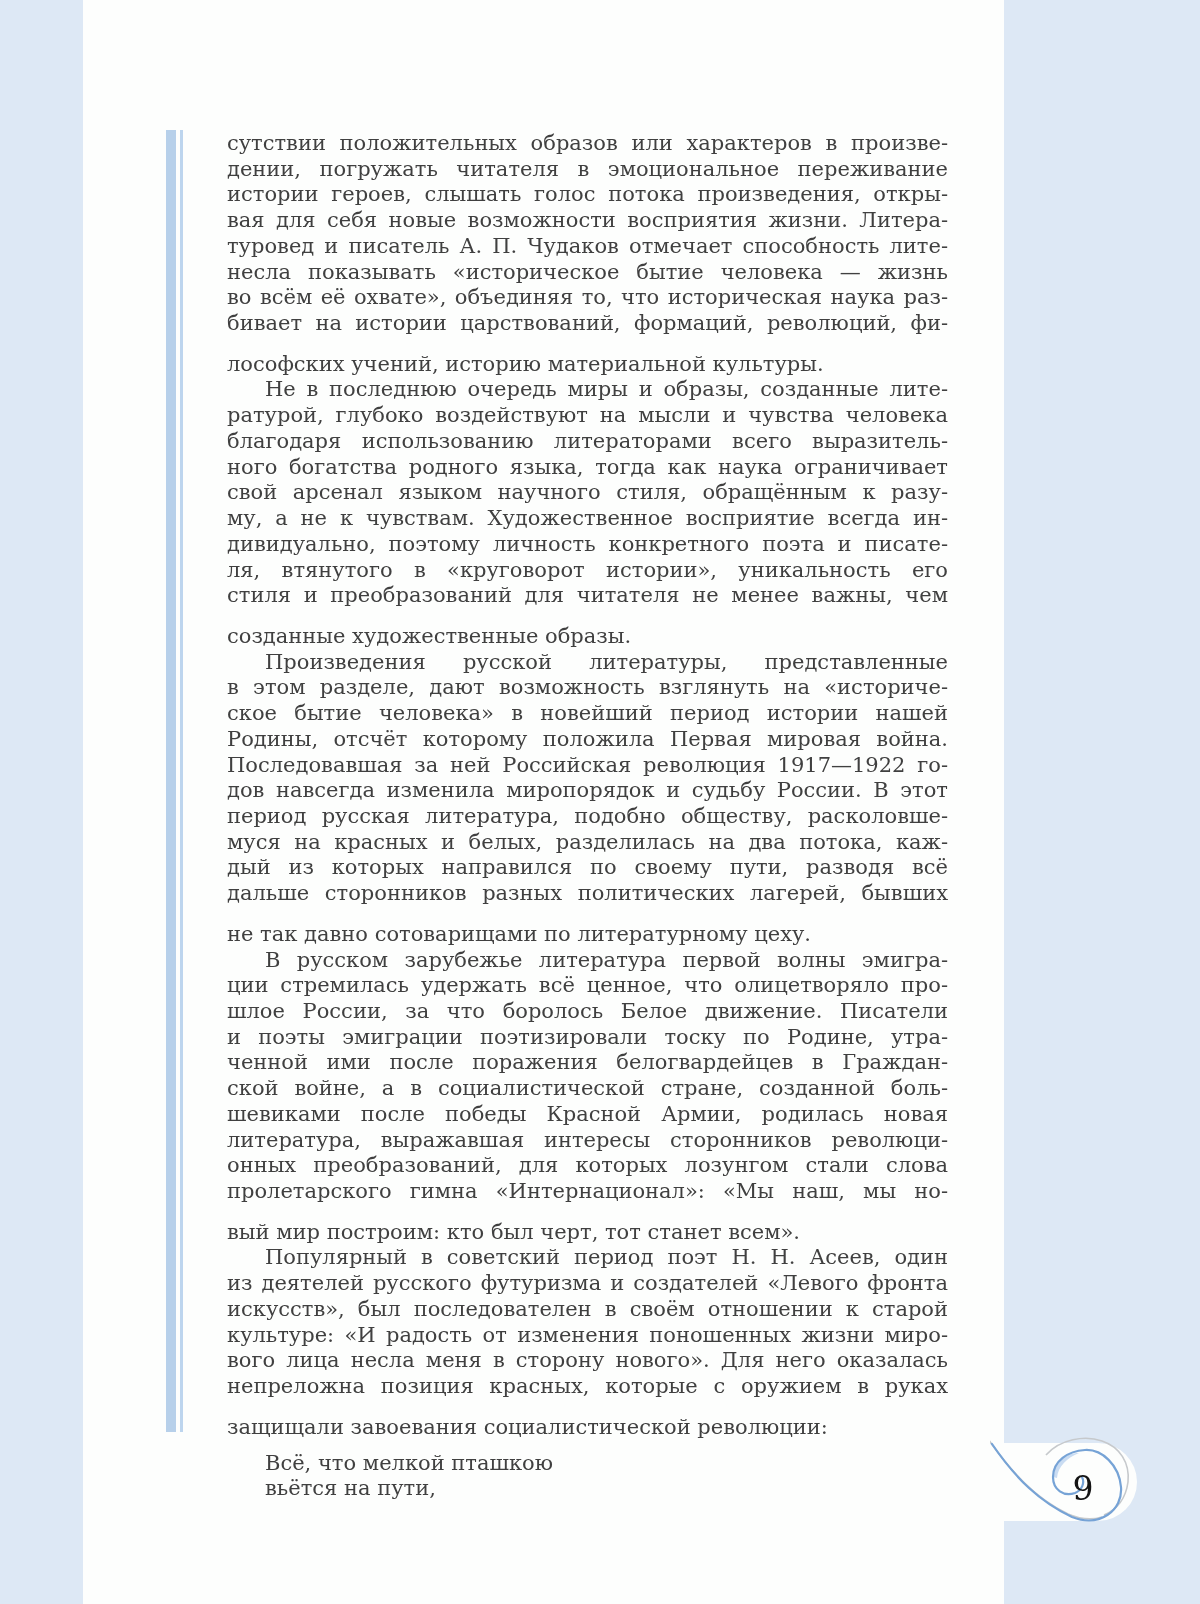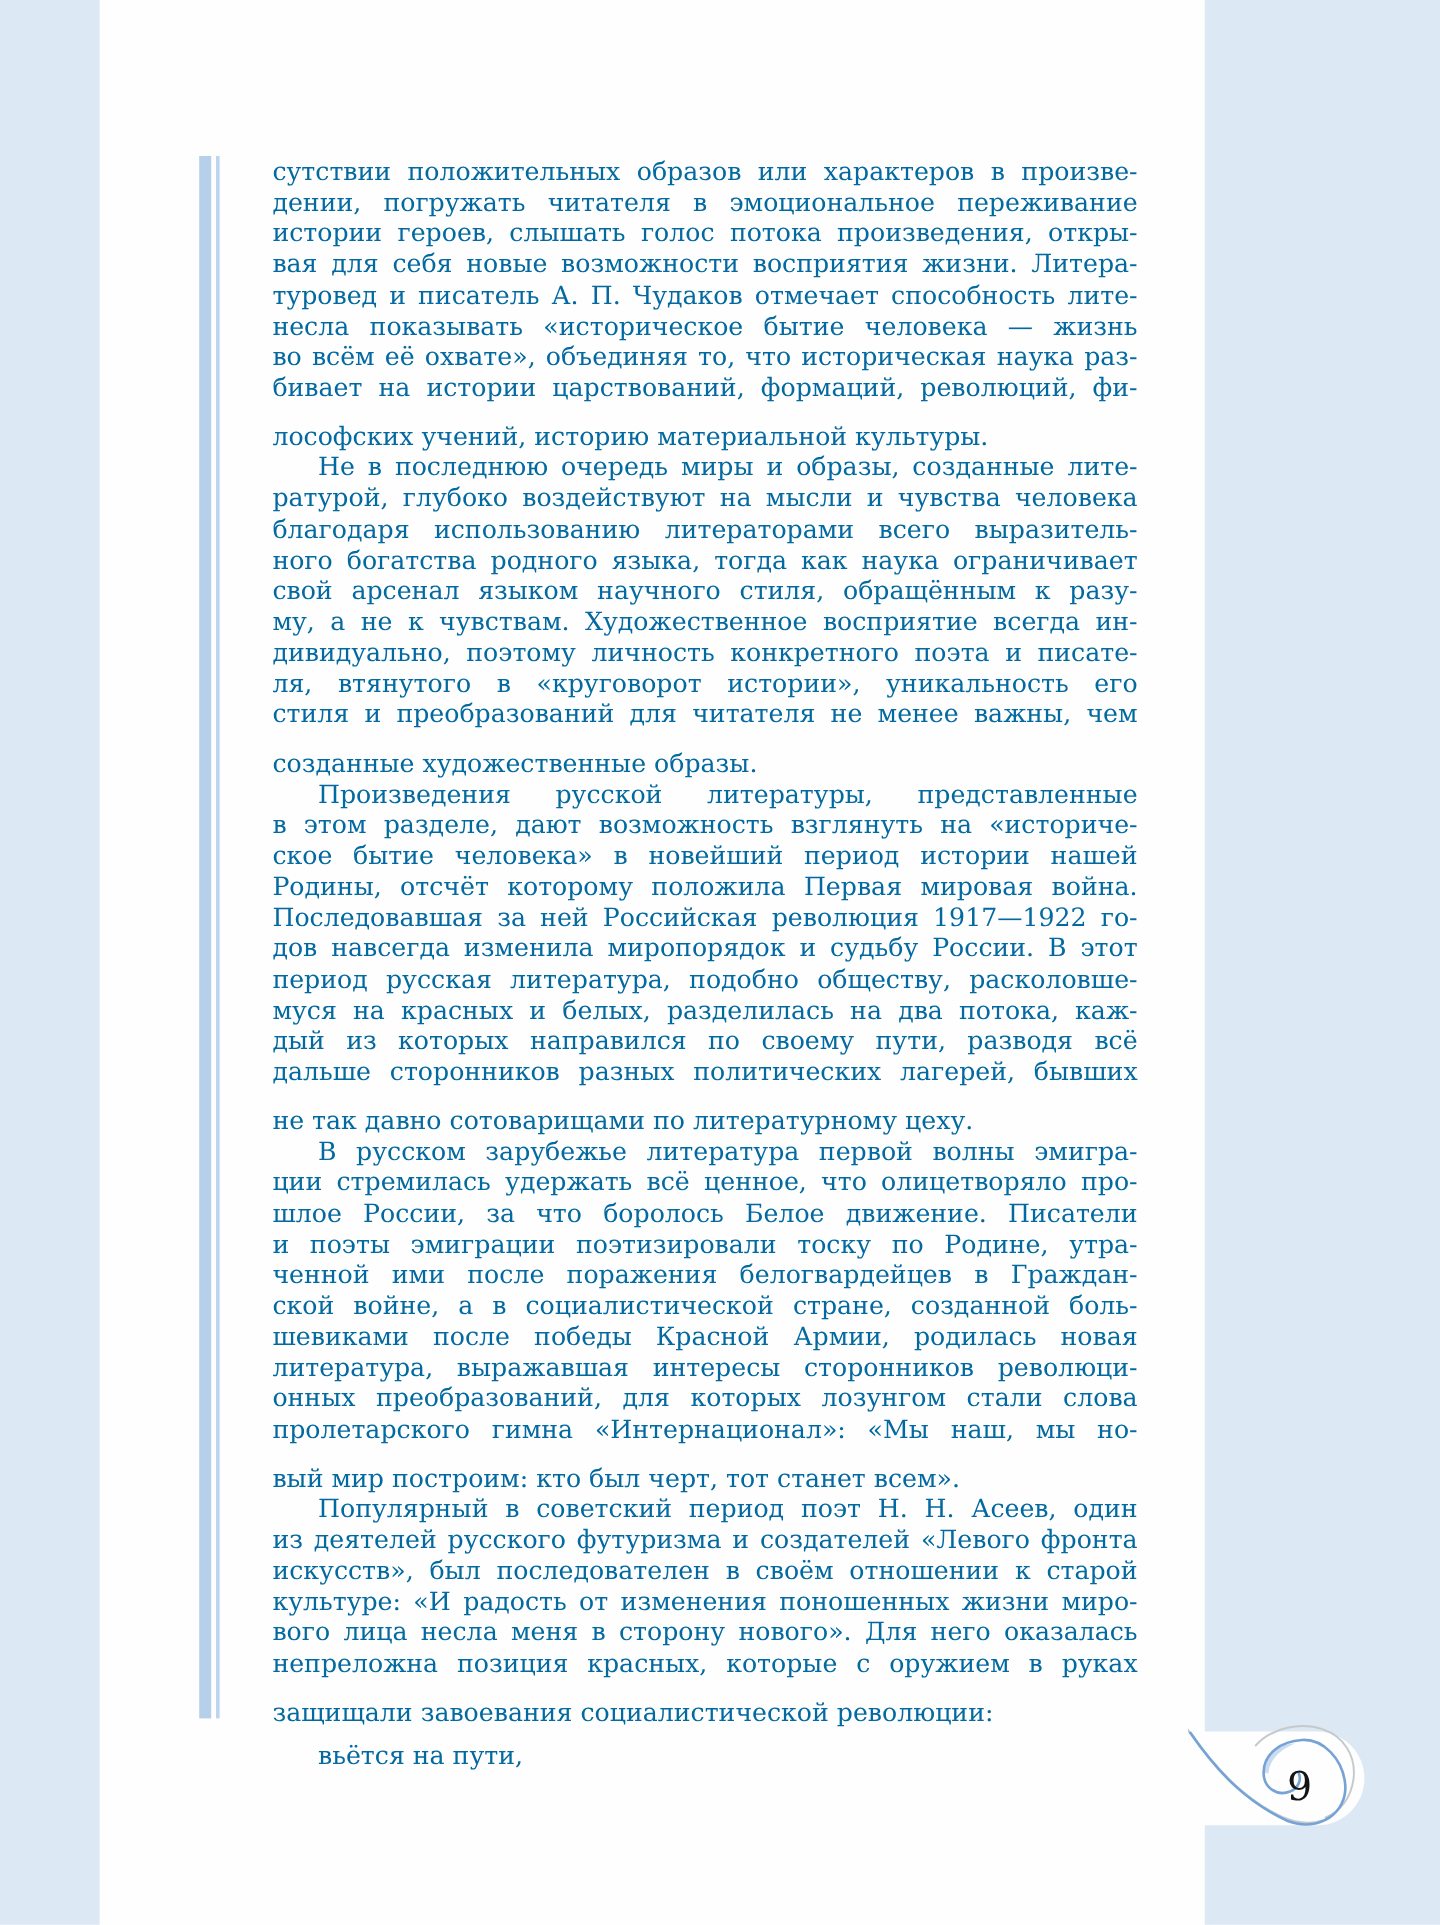--- a/index.html
+++ b/index.html
@@ -9,21 +9,21 @@
     font-family:"DejaVu Serif","Liberation Serif",serif;
   }
   .margin-band{position:absolute;top:0;height:1604px;background:#dde8f5;}
   #left-band{left:0;width:83px;}
   #right-band{left:1004px;width:196px;}
   .accent-bar{position:absolute;top:130px;height:1302px;}
   #bar-thick{left:166px;width:10px;background:#b7d0ea;}
   #bar-thin{left:180px;width:3px;background:#bdd5ee;}
   #text-column{
     position:absolute;left:227px;top:131px;width:721px;
-    font-size:21px;color:#0369a1;
+    font-size:21px;color:#404040;
   }
   .para{margin:0;}
   .tline{
     height:25.73px;line-height:25.73px;
     text-align:justify;text-align-last:justify;
     white-space:nowrap;overflow:visible;
   }
   .tline.last{text-align-last:left;margin-top:15px;}
   .tline.ind{padding-left:38px;}
   #poem-block{margin-top:10px;padding-left:38px;}
@@ -97,20 +97,21 @@
     <div class="para">
       <div class="tline ind">Популярный в советский период поэт Н. Н. Асеев, один</div>
       <div class="tline">из деятелей русского футуризма и создателей «Левого фронта</div>
       <div class="tline">искусств», был последователен в своём отношении к старой</div>
       <div class="tline">культуре: «И радость от изменения поношенных жизни миро-</div>
       <div class="tline">вого лица несла меня в сторону нового». Для него оказалась</div>
       <div class="tline">непреложна позиция красных, которые с оружием в руках</div>
       <div class="tline last">защищали завоевания социалистической революции:</div>
     </div>
     <div id="poem-block">
+      <div class="poem-line">Всё, что мелкой пташкою</div>
       <div class="poem-line">вьётся на пути,</div>
     </div>
 </div>
 
 <svg id="page-ornament" viewBox="0 0 160 95" xmlns="http://www.w3.org/2000/svg">
   <path d="M0,8 H108 A39,39 0 0 1 147,47 A39,39 0 0 1 108,86 H0 Z" fill="#fdfefd" stroke="none"></path>
   <path d="M-2,4 C22,38 46,64 78,79 C92,85 103,85 112,82" fill="none" stroke="#c6c9cc" stroke-width="1.8"></path>
   <path d="M56,20 C70,4 95,0 112,6 C130,12 140,28 138,47 C136,62 128,74 114,80" fill="none" stroke="#c6c9cc" stroke-width="1.6"></path>
   <path d="M63,42 C63,28 75,18 89,18 C77,23 68,31 67,43 Z" fill="#c9dcf2" stroke="none"></path>
   <path d="M2,9 C26,44 50,67 82,82 C110,93 133,75 131,52 C129,30 112,14 95,15 C78,16 63,26 63,42 C63,55 74,62 85,58 C92,55 95,48 92,42" fill="none" stroke="#76a3d6" stroke-width="2.2" stroke-linecap="round"></path>

